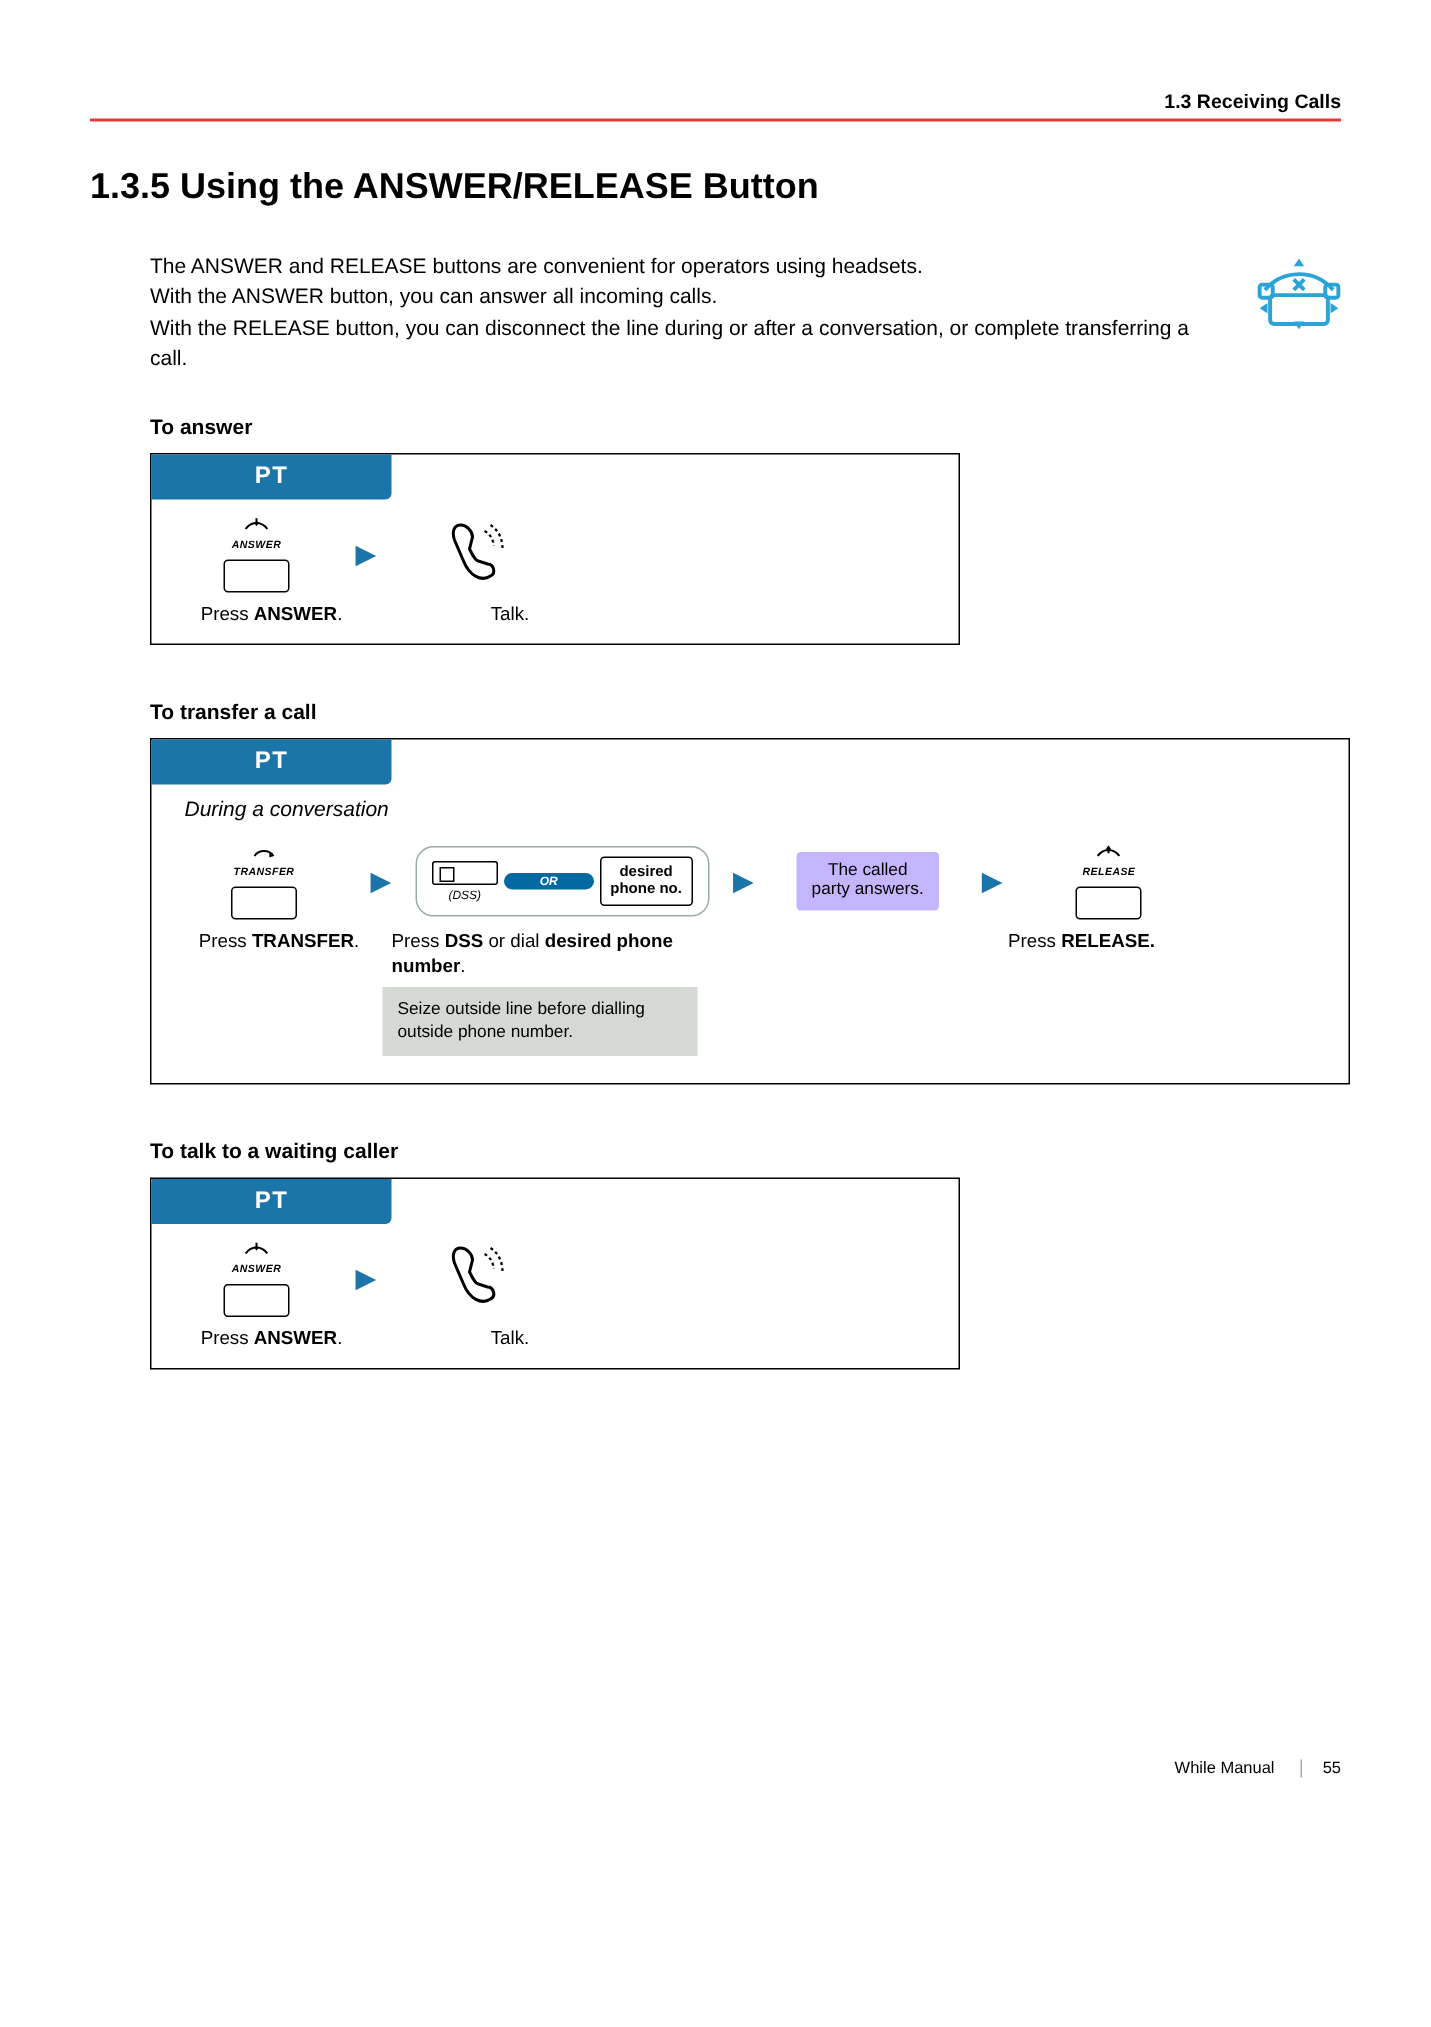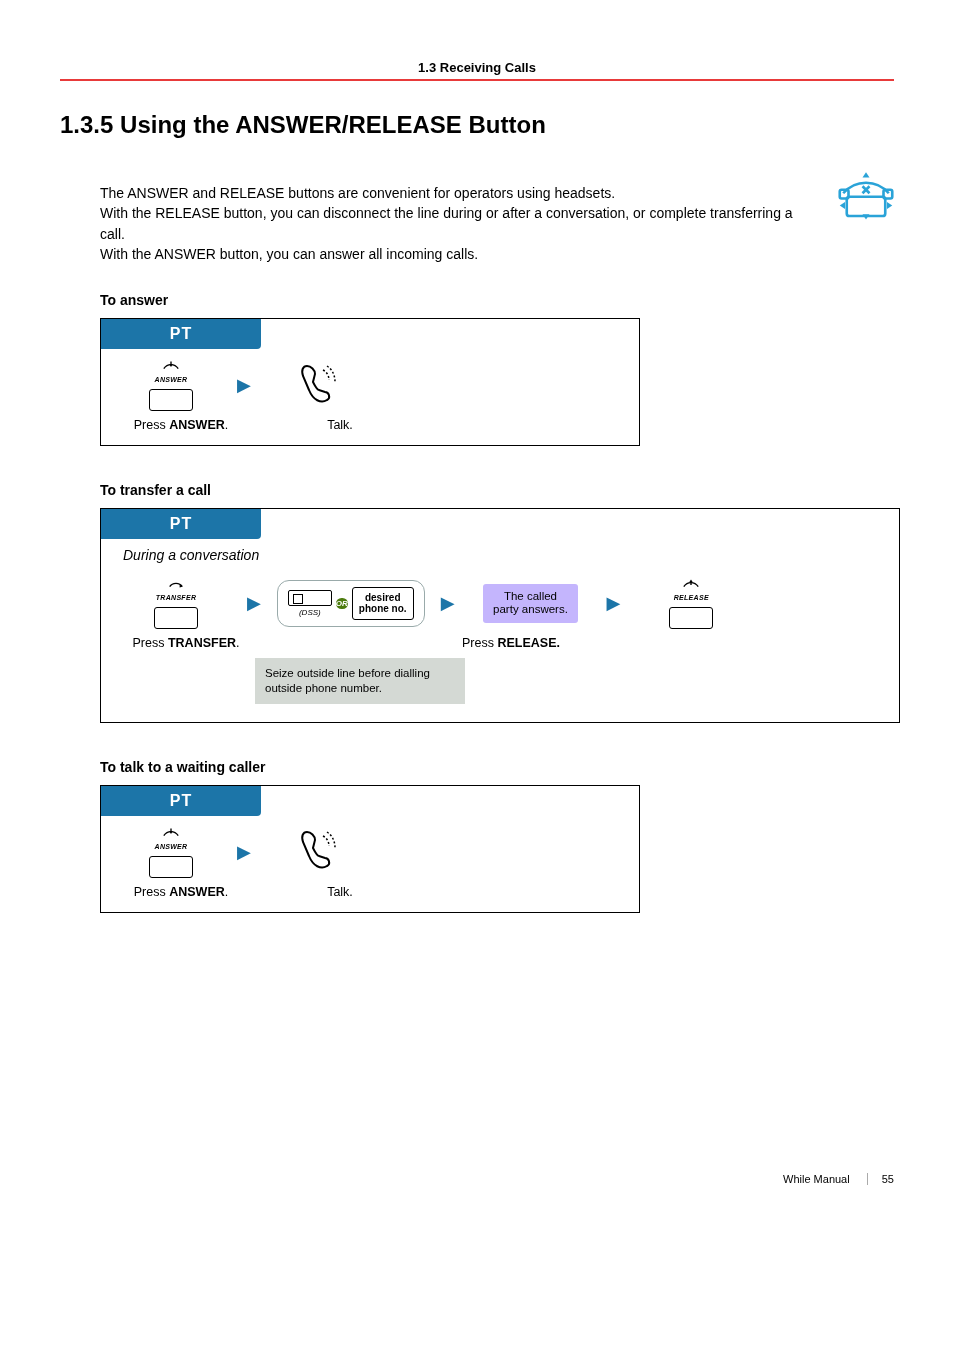--- a/index.html
+++ b/index.html
@@ -6,42 +6,41 @@
   body {
     font-family: Arial, Helvetica, sans-serif;
     font-size: 14px;
     color: #000;
     background: #fff;
     width: 954px;
     margin: 0 auto;
     padding: 60px 60px 40px 60px;
   }
   .header-bar {
-    text-align: center;
+    text-align: right;
     font-weight: bold;
     font-size: 13px;
     padding-bottom: 4px;
     border-bottom: 2px solid #e83a3a;
   }
   h1.section-title {
     font-size: 24px;
     font-weight: bold;
     margin: 30px 0 28px 0;
   }
   .intro-row {
     display: flex;
     align-items: flex-start;
     gap: 20px;
     margin: 0 0 28px 40px;
   }
   .intro-text {
     flex: 1;
     font-size: 14px;
     line-height: 1.45;
-    margin-top: 16px;
   }
   .phone-icon-lg svg { width: 56px; height: 56px; }
   .sub-heading {
     font-weight: bold;
     font-size: 14px;
     margin: 0 0 10px 40px;
   }
   .procedure-box {
     border: 1px solid #000;
     margin: 0 0 36px 40px;
@@ -140,25 +139,25 @@
     left: 4px; top: 3px;
     width: 8px; height: 8px;
     border: 1px solid #000;
   }
   .dss-label {
     font-size: 8px;
     font-style: italic;
     margin-top: 2px;
   }
   .or-pill {
-    background: #4d7c0f;
+    background: #0369a1;
     color: #fff;
     font-size: 8px;
     font-weight: bold;
-    padding: 1px 0;
+    padding: 1px 24px;
     border-radius: 8px;
     font-style: italic;
   }
   .desired-box {
     border: 1.5px solid #000;
     border-radius: 3px;
     font-size: 10px;
     font-weight: bold;
     text-align: center;
     line-height: 1.15;
@@ -205,22 +204,22 @@
 
 <div class="header-bar">
   <span>1.3 Receiving Calls</span>
 </div>
 
 <h1 class="section-title">1.3.5   Using the ANSWER/RELEASE Button</h1>
 
 <div class="intro-row">
   <div class="intro-text">
     <div>The ANSWER and RELEASE buttons are convenient for operators using headsets.</div>
+    <div>With the ANSWER button, you can answer all incoming calls.</div>
     <div>With the RELEASE button, you can disconnect the line during or after a conversation, or complete transferring a call.</div>
-    <div>With the ANSWER button, you can answer all incoming calls.</div>
   </div>
   <div class="phone-icon-lg">
     <svg viewBox="0 0 64 64">
       <g fill="none" stroke="#2aa3d8" stroke-width="3">
         <rect x="10" y="34" width="44" height="22" rx="3"></rect>
         <path d="M6 30 C20 14 44 14 58 30"></path>
         <rect x="2" y="26" width="10" height="10" rx="2"></rect>
         <rect x="52" y="26" width="10" height="10" rx="2"></rect>
         <line x1="28" y1="22" x2="36" y2="30"></line>
         <line x1="36" y1="22" x2="28" y2="30"></line>
@@ -337,20 +336,25 @@
         </div>
     </div>
   </div>
   
   <div class="captions-row">
     <div class="cap-col" style="width:130px;">
       <div class="caption">
         <span>Press </span><strong>TRANSFER</strong><span>.</span>
       </div>
     </div>
+    <div class="cap-col" style="width:200px;">
+      <div class="caption" style="text-align:left;">
+        <span>Press </span><strong>DSS</strong><span> or dial </span><strong>desired phone number</strong><span>.</span>
+      </div>
+    </div>
     <div style="width:170px;"></div>
     <div class="cap-col" style="width:140px;">
       <div class="caption">
         <span>Press </span><strong>RELEASE.</strong>
       </div>
     </div>
   </div>
   
   <div style="display:flex;align-items:flex-end;">
     <div style="width:130px;"></div>

